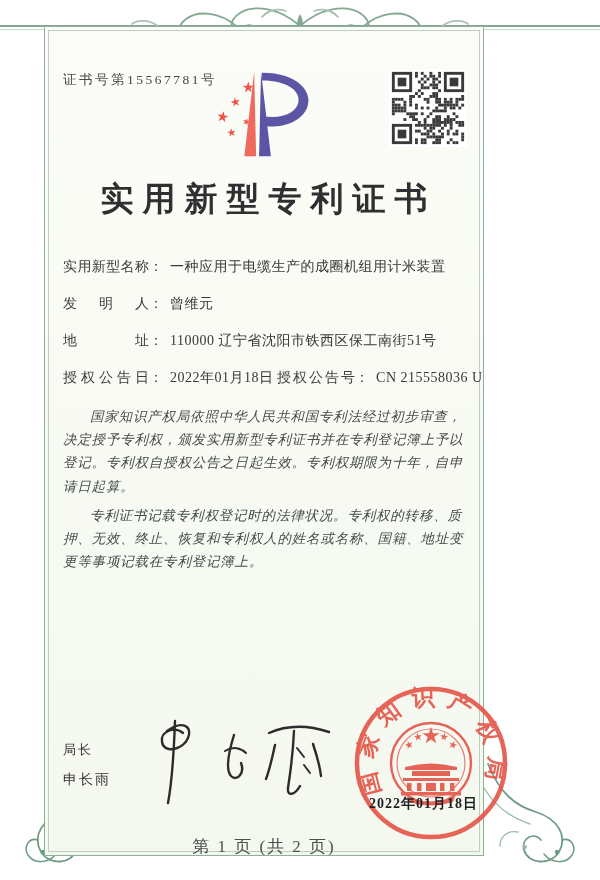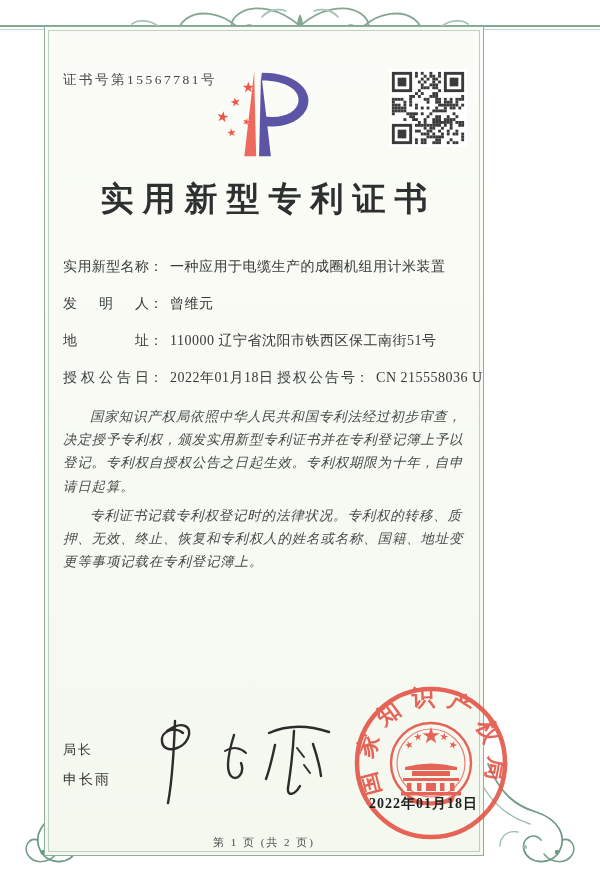--- a/index.html
+++ b/index.html
@@ -47,21 +47,21 @@
   .sig-name{position:absolute;left:18px;top:744px;font-size:14px;letter-spacing:2px;color:#333;}
   .sig-hand{position:absolute;left:92px;top:688px;width:220px;height:100px;}
 
   
   .seal{position:absolute;left:300px;top:650px;width:172px;height:172px;opacity:.92;}
   .seal-date{position:absolute;left:324px;top:768px;font-size:14px;font-weight:600;
              color:#1f2021;letter-spacing:1px;z-index:5;}
 
   
   .footer{position:absolute;left:0;right:0;top:808px;text-align:center;
-          font-size:11px;letter-spacing:2px;color:#4c4f50;}
+          font-size:17px;letter-spacing:2px;color:#4c4f50;}
 
   svg{display:block;}
 </style>
 </head>
 <body>
 
 <svg width="0" height="0" style="position:absolute">
   <defs>
     <path id="star" d="M0,-1 L0.224,-0.309 L0.951,-0.309 L0.363,0.118 L0.588,0.809 L0,0.382 L-0.588,0.809 L-0.363,0.118 L-0.951,-0.309 L-0.224,-0.309 Z"></path>
   </defs>

